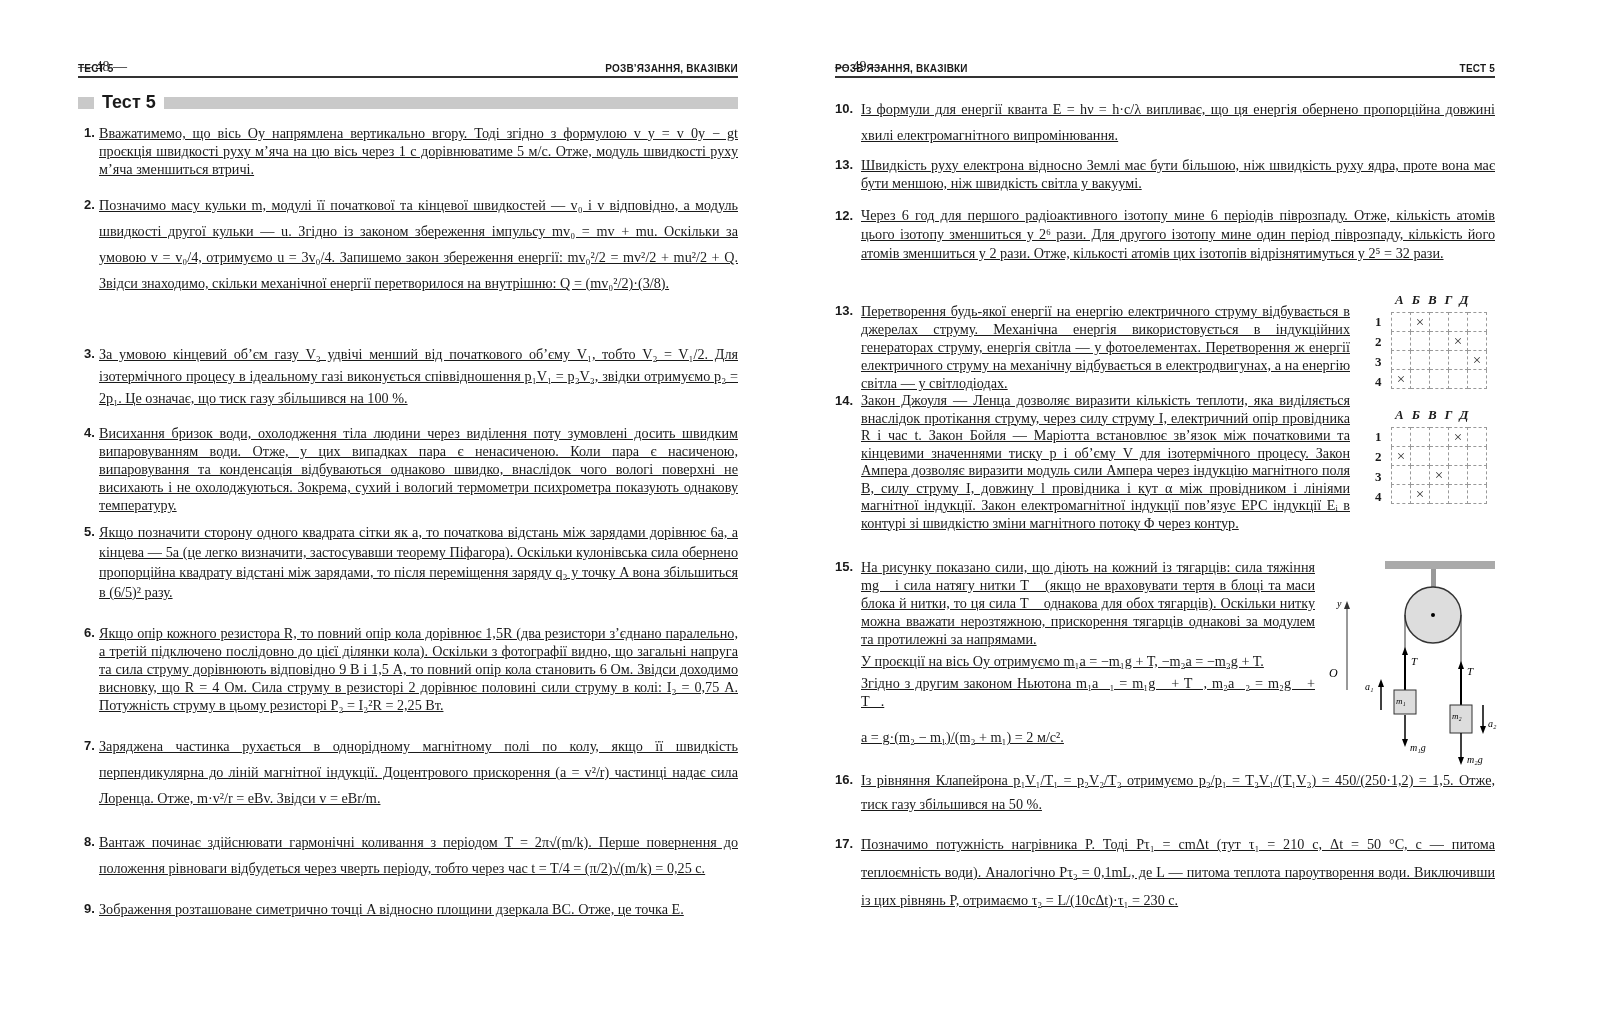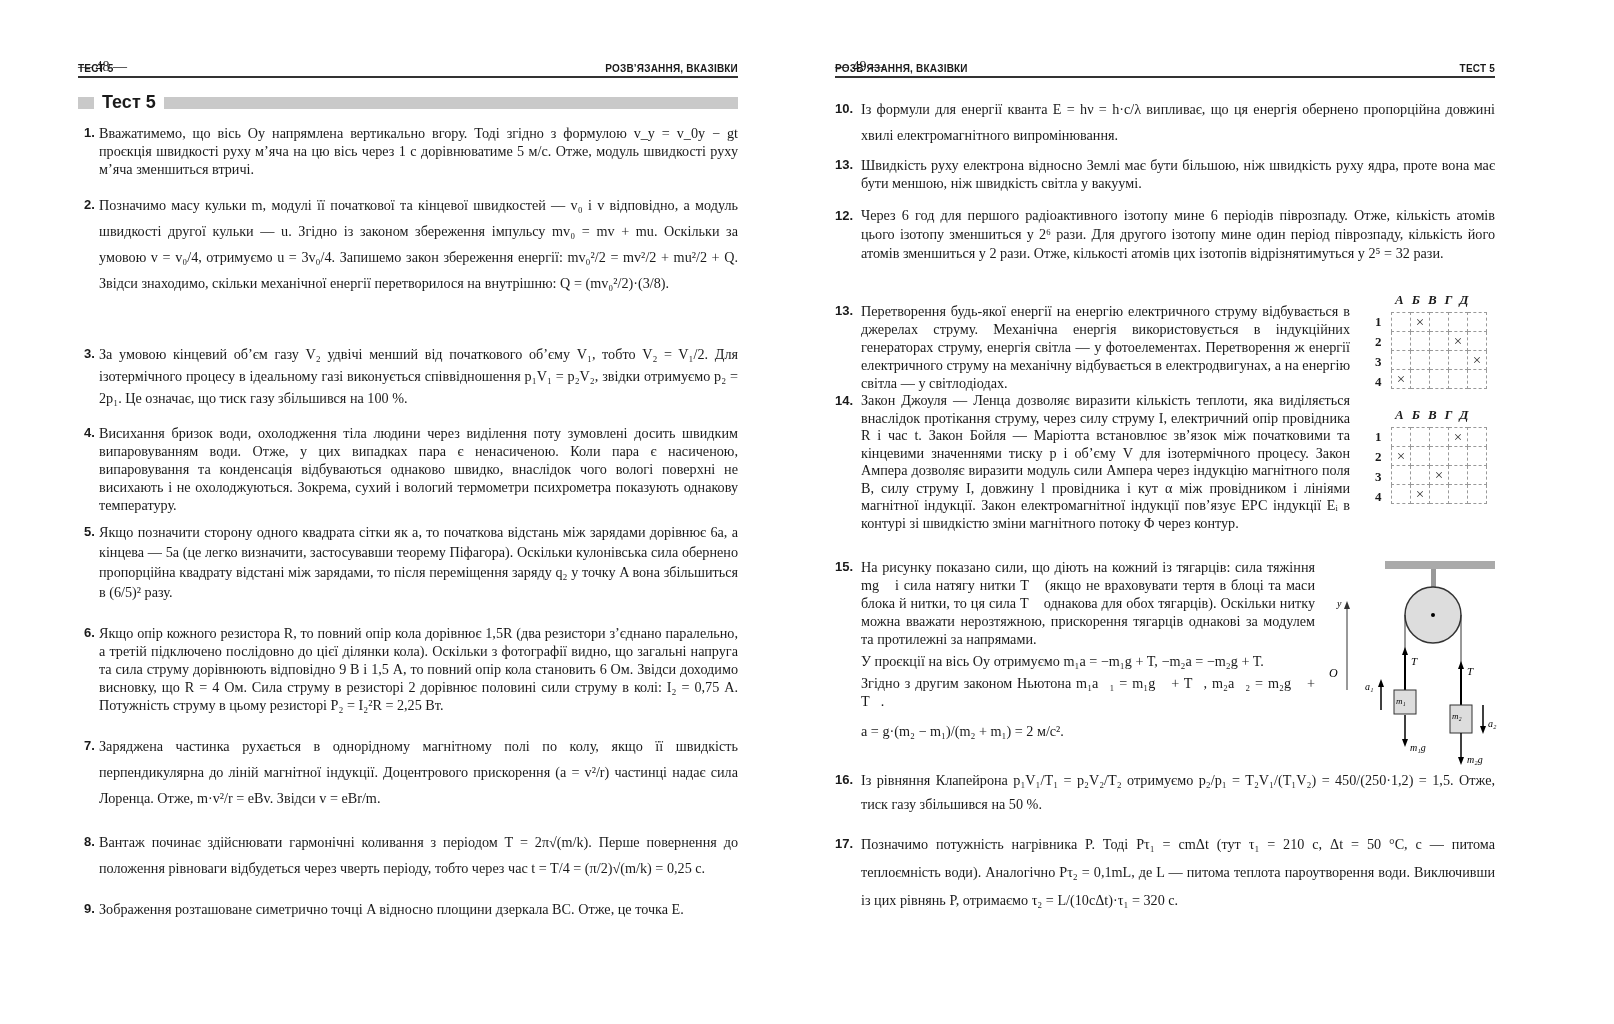--- a/index.html
+++ b/index.html
@@ -14,21 +14,21 @@
   .rh-c{position:absolute;top:-1px;left:0;right:0;text-align:left;font-size:14px;}
   .section{position:absolute;top:93px;left:0;width:100%;height:20px;}
   .sec-box{position:absolute;left:0;top:4px;width:16px;height:12px;background:#c9c9c9;}
   .sec-title{position:absolute;left:24px;top:-1px;font-family:"Liberation Sans","DejaVu Sans",sans-serif;font-weight:bold;font-size:18px;}
   .sec-bar{position:absolute;left:86px;right:0;top:4px;height:12px;background:#c9c9c9;}
   .item{position:absolute;left:0;width:100%;font-size:14.2px;line-height:18px;text-align:justify;}
   .num{position:absolute;left:6px;font-family:"Liberation Sans","DejaVu Sans",sans-serif;font-weight:bold;font-size:13px;}
   .right .num{left:0;}
   .txt{margin-left:21px;}
   .right .txt{margin-left:26px;}
-  .txt p{margin:0;}
+  .txt p{margin:0;text-decoration:underline;}
   .tbl{position:absolute;font-size:13px;}
   .tbl .hdr{position:absolute;top:0;left:20px;font-weight:bold;letter-spacing:8px;white-space:nowrap;font-style:italic;}
   .grid{position:absolute;top:20px;left:16px;border-collapse:collapse;}
   .grid td{width:18px;height:18px;border:1px dashed #999;text-align:center;font-size:15px;line-height:16px;padding:0;color:#333;}
   .rowlbls{position:absolute;top:20px;left:0;font-weight:bold;}
   .rowlbls div{height:20px;line-height:20px;}
 </style>
 </head>
 <body>
 
@@ -221,21 +221,21 @@
     </tbody>
       </table>
   </div>
 
   <div class="item" style="top:558px;width:480px;line-height:18px">
     <span class="num">15.</span>
     <div class="txt">
       <p>На рисунку показано сили, що діють на кожний із тягарців: сила тяжіння mg⃗ і сила натягу нитки T⃗ (якщо не враховувати тертя в блоці та маси блока й нитки, то ця сила T⃗ однакова для обох тягарців). Оскільки нитку можна вважати нерозтяжною, прискорення тягарців однакові за модулем та протилежні за напрямами.</p>
       <p style="margin-top:4px">У проєкції на вісь Oy отримуємо m₁a = −m₁g + T, −m₂a = −m₂g + T.</p>
       <p style="margin-top:4px">Згідно з другим законом Ньютона m₁a⃗₁ = m₁g⃗ + T⃗, m₂a⃗₂ = m₂g⃗ + T⃗.</p>
-      <p style="margin-top:12px">a = g·(m₂ − m₁)/(m₂ + m₁) = 2 м/с².</p>
+      <p style="margin-top:18px">a = g·(m₂ − m₁)/(m₂ + m₁) = 2 м/с².</p>
     </div>
   </div>
 
   <svg style="position:absolute;left:490px;top:555px" width="180" height="215">
     <rect x="60" y="6" width="110" height="8" fill="#aaa"></rect>
     <rect x="106" y="14" width="5" height="18" fill="#999"></rect>
     <circle cx="108" cy="60" r="28" fill="#ddd" stroke="#333" stroke-width="1.5"></circle>
     <circle cx="108" cy="60" r="2" fill="#000"></circle>
     <line x1="80" y1="60" x2="80" y2="140" stroke="#333" stroke-width="1"></line>
     <line x1="136" y1="60" x2="136" y2="150" stroke="#333" stroke-width="1"></line>
@@ -269,16 +269,16 @@
 
   <div class="item" style="top:768px;line-height:24px">
     <span class="num">16.</span>
     <div class="txt">
         <p>Із рівняння Клапейрона p₁V₁/T₁ = p₂V₂/T₂ отримуємо p₂/p₁ = T₂V₁/(T₁V₂) = 450/(250·1,2) = 1,5. Отже, тиск газу збільшився на 50 %.</p>
       </div>
   </div>
   <div class="item" style="top:830px;line-height:28px">
     <span class="num">17.</span>
     <div class="txt">
-        <p>Позначимо потужність нагрівника P. Тоді Pτ₁ = cmΔt (тут τ₁ = 210 с, Δt = 50 °C, c — питома теплоємність води). Аналогічно Pτ₂ = 0,1mL, де L — питома теплота пароутворення води. Виключивши із цих рівнянь P, отримаємо τ₂ = L/(10cΔt)·τ₁ = 320 с.</p>
+        <p>Позначимо потужність нагрівника P. Тоді Pτ₁ = cmΔt (тут τ₁ = 210 с, Δt = 50 °C, c — питома теплоємність води). Аналогічно Pτ₂ = 0,1mL, де L — питома теплота пароутворення води. Виключивши із цих рівнянь P, отримаємо τ₂ = L/(10cΔt)·τ₁ = 230 с.</p>
       </div>
   </div>
 </div>
 
 </body></html>

